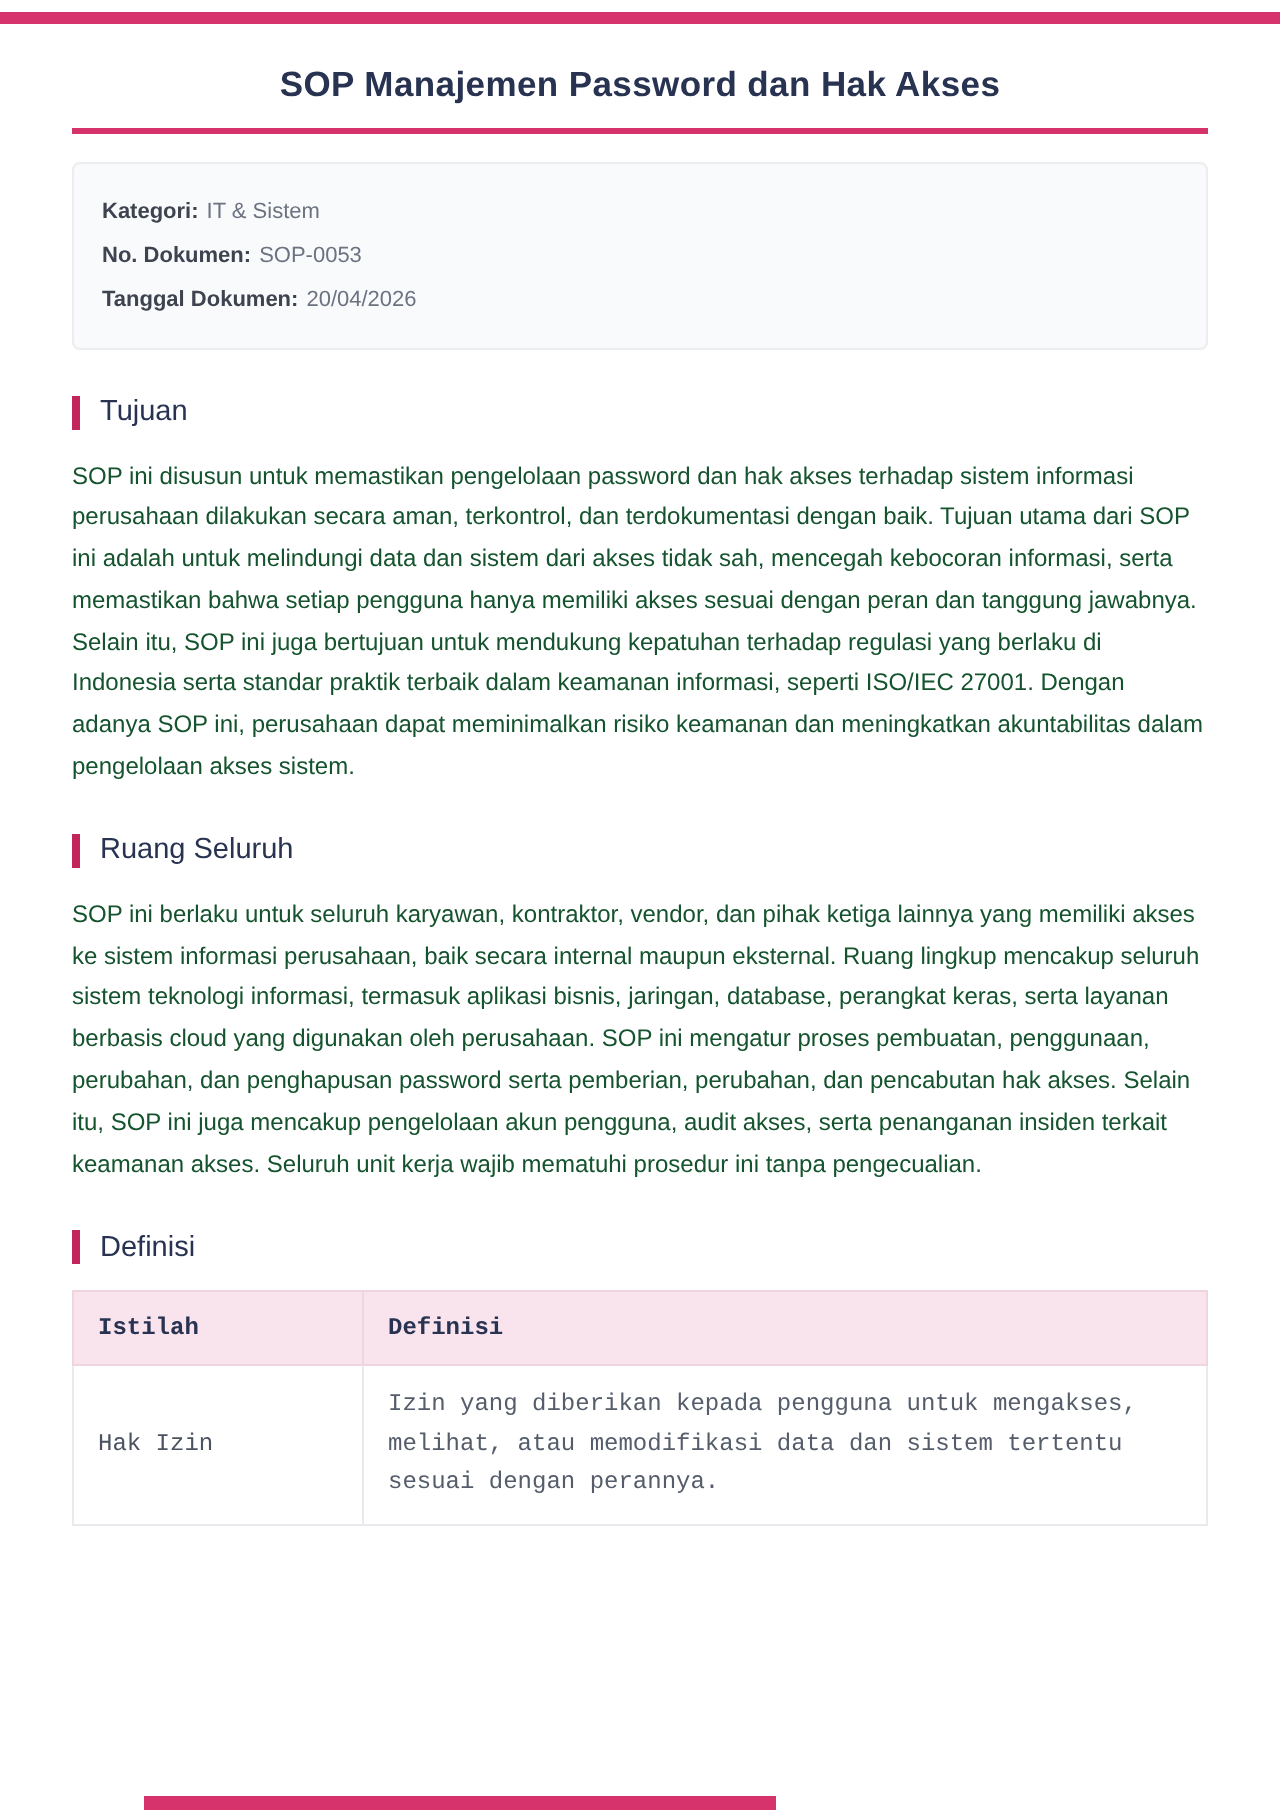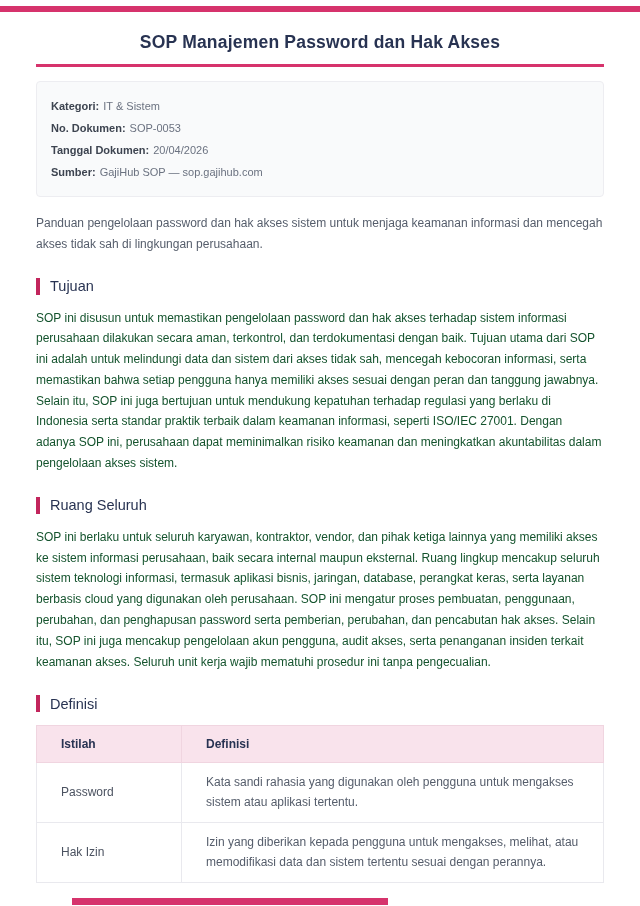--- a/index.html
+++ b/index.html
@@ -82,22 +82,23 @@
   table.def-table {
     margin-top: 13px;
     width: 568px;
     border-collapse: collapse;
     table-layout: fixed;
   }
   table.def-table th, table.def-table td {
     border: 1px solid #e9e9ee;
     text-align: left;
     vertical-align: middle;
-    padding: 10px 24px;
+    padding: 10px 12px;
     font-size: 12px;
+    font-family: Liberation Mono, monospace;
   }
   table.def-table th {
     background: #f9e3ec;
     border-color: #f0d5e0;
     color: #283352;
     font-weight: bold;
     height: 16px;
   }
   table.def-table td { color: #555d6b; line-height: 19.5px; }
   table.def-table .col-term { width: 145px; }
@@ -116,26 +117,22 @@
   <div class="meta-box">
     <div class="meta-row">
       <span class="meta-label">Kategori:</span><span class="meta-value">IT &amp; Sistem</span>
     </div>
     <div class="meta-row">
       <span class="meta-label">No. Dokumen:</span><span class="meta-value">SOP-0053</span>
     </div>
     <div class="meta-row">
       <span class="meta-label">Tanggal Dokumen:</span><span class="meta-value">20/04/2026</span>
     </div>
-    <div class="meta-row">
-      <span class="meta-label">Sumber:</span><span class="meta-value">GajiHub SOP — sop.gajihub.com</span>
-    </div>
   </div>
 
-  <p class="intro">Panduan pengelolaan password dan hak akses sistem untuk menjaga keamanan informasi dan mencegah akses tidak sah di lingkungan perusahaan.</p>
 
   <div class="section-heading">
     <div class="heading-bar"></div>
     <div class="heading-text">Tujuan</div>
   </div>
   <p class="section-body">SOP ini disusun untuk memastikan pengelolaan password dan hak akses terhadap sistem informasi perusahaan dilakukan secara aman, terkontrol, dan terdokumentasi dengan baik. Tujuan utama dari SOP ini adalah untuk melindungi data dan sistem dari akses tidak sah, mencegah kebocoran informasi, serta memastikan bahwa setiap pengguna hanya memiliki akses sesuai dengan peran dan tanggung jawabnya. Selain itu, SOP ini juga bertujuan untuk mendukung kepatuhan terhadap regulasi yang berlaku di Indonesia serta standar praktik terbaik dalam keamanan informasi, seperti ISO/IEC 27001. Dengan adanya SOP ini, perusahaan dapat meminimalkan risiko keamanan dan meningkatkan akuntabilitas dalam pengelolaan akses sistem.</p>
 
   <div class="section-heading">
     <div class="heading-bar"></div>
     <div class="heading-text">Ruang Seluruh</div>
@@ -153,24 +150,20 @@
         <col>
       </colgroup>
     <thead>
       <tr>
         <th>Istilah</th>
         <th>Definisi</th>
       </tr>
     </thead>
     <tbody>
       <tr>
-        <td class="term-cell">Password</td>
-        <td>Kata sandi rahasia yang digunakan oleh pengguna untuk mengakses sistem atau aplikasi tertentu.</td>
-      </tr>
-      <tr>
         <td class="term-cell">Hak Izin</td>
         <td>Izin yang diberikan kepada pengguna untuk mengakses, melihat, atau memodifikasi data dan sistem tertentu sesuai dengan perannya.</td>
       </tr>
     </tbody>
   </table>
 
 </div>
 
 <div class="accent-bar-bottom"></div>
 

